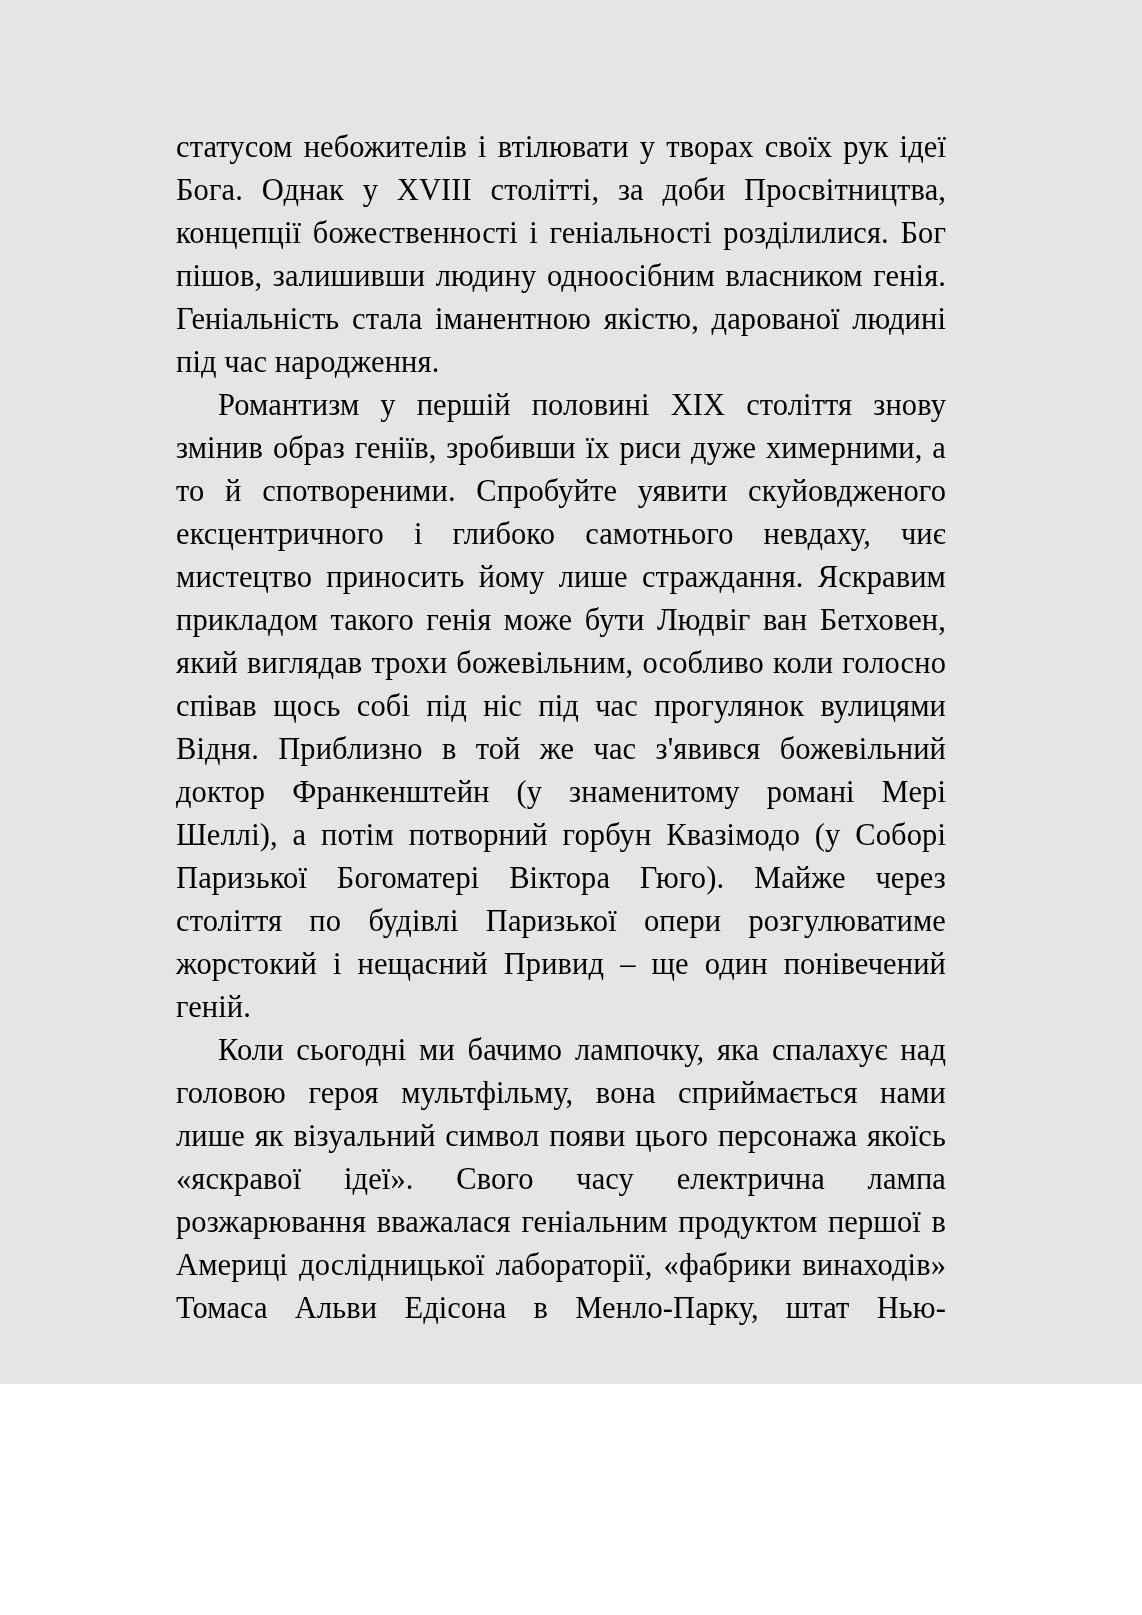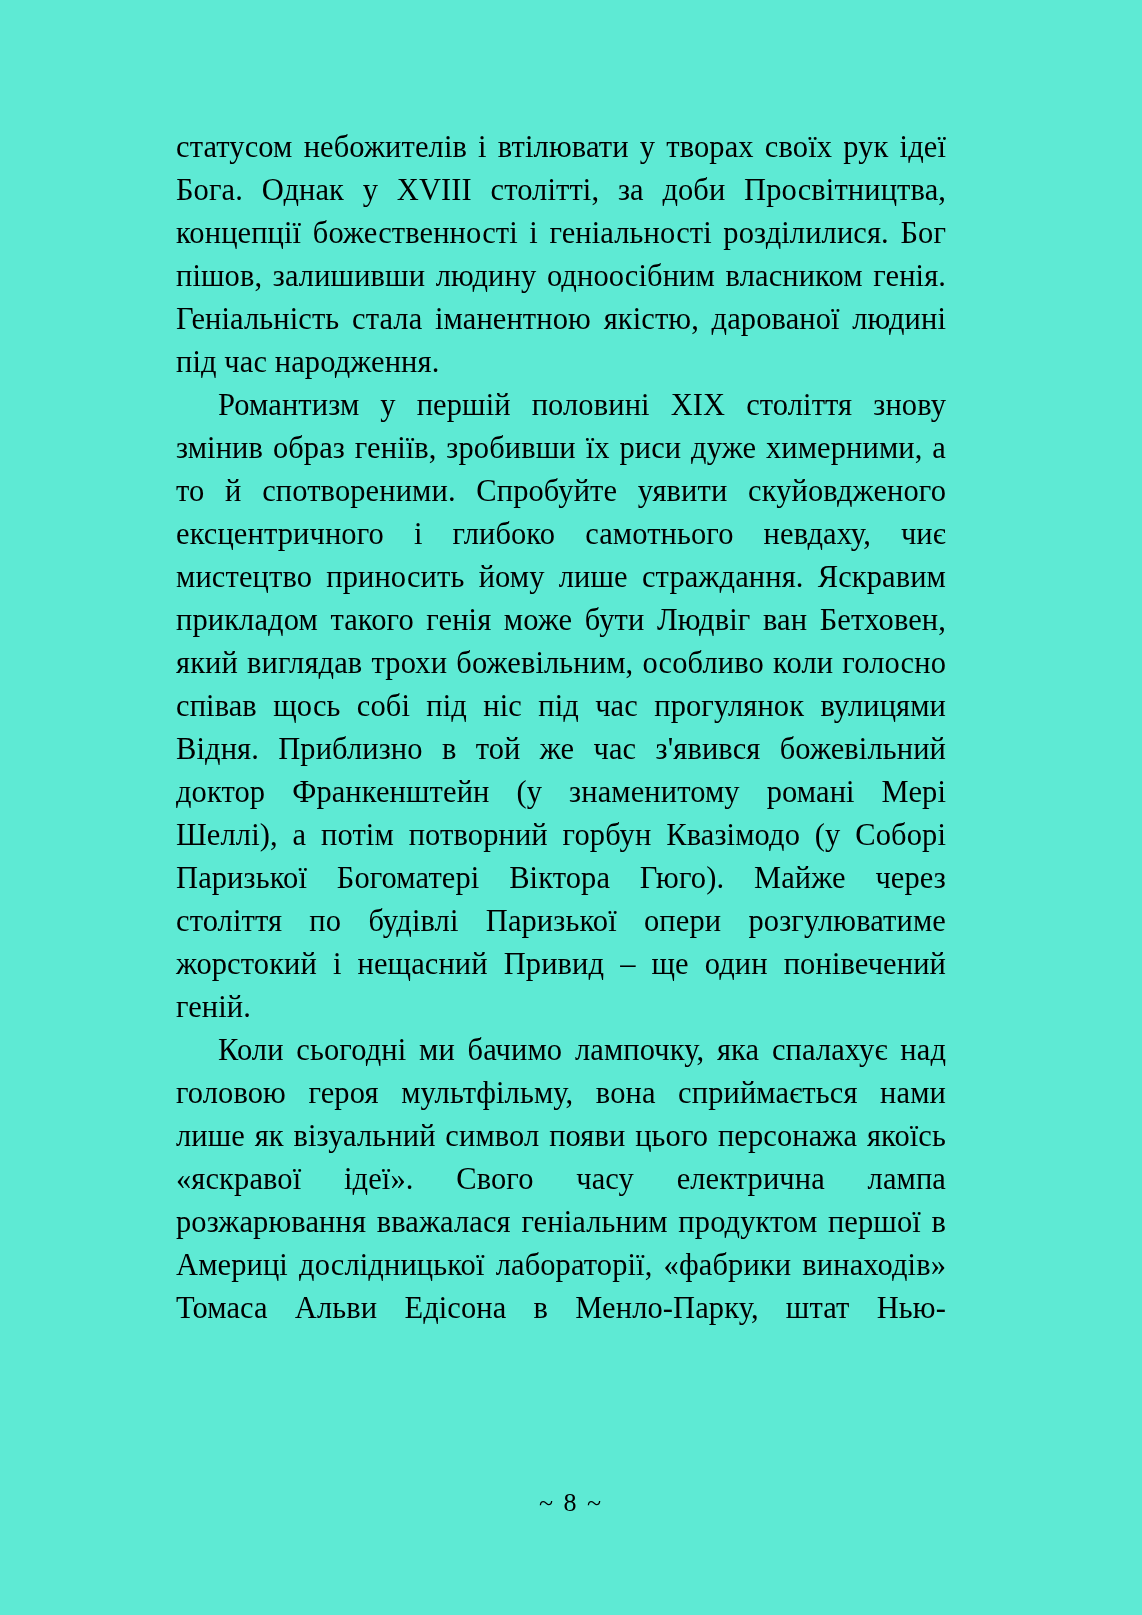--- a/index.html
+++ b/index.html
@@ -8,22 +8,22 @@
     padding: 0;
     background: #ffffff;
   }
   body {
     font-family: "Liberation Serif", "DejaVu Serif", serif;
     color: #000000;
   }
   .page {
     position: relative;
     width: 1142px;
-    height: 1615px;
-    background: #5eead4;
+    height: 1384px;
+    background: #e5e5e5;
     overflow: hidden;
     box-sizing: border-box;
   }
   .text-column {
     position: absolute;
     left: 176px;
     top: 126px;
     width: 770px;
   }
   .para {

